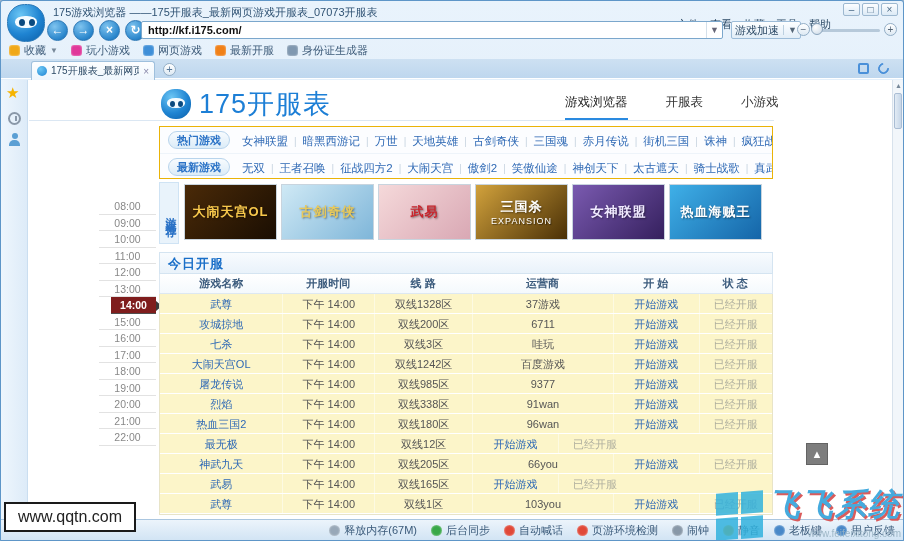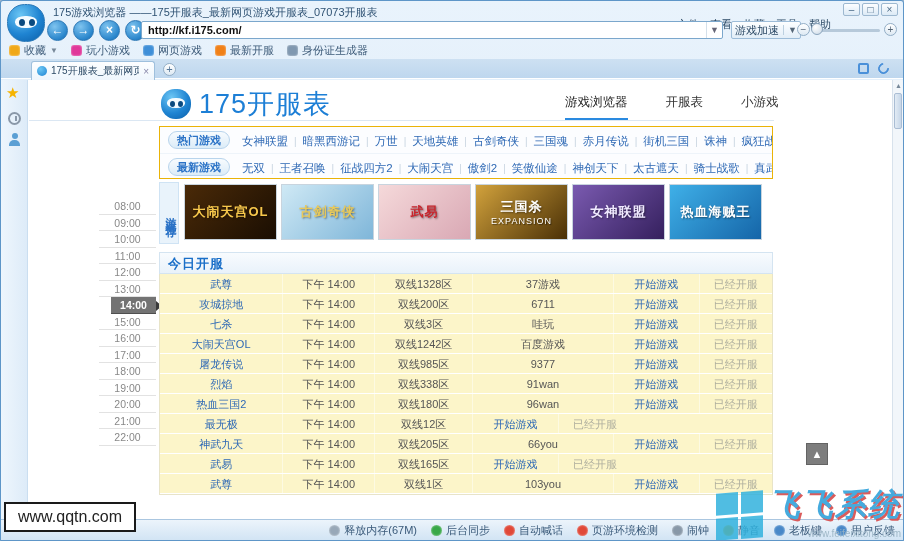--- a/index.html
+++ b/index.html
@@ -97,21 +97,21 @@
     font-size:11px;font-weight:bold;writing-mode:vertical-rl;text-orientation:upright;text-align:center;letter-spacing:3px;padding-top:2px;}
   .banners{flex:1;display:flex;gap:4px;padding:2px 0 0 5px;}
   .banner{position:relative;width:93px;height:56px;border:1px solid #c8d4de;display:flex;flex-direction:column;
     align-items:center;justify-content:center;overflow:hidden;}
   .banner-name{font-size:13px;font-weight:bold;text-shadow:1px 1px 2px rgba(0,0,0,.45);letter-spacing:1px;}
   .banner-sub{font-size:9px;color:#fff;letter-spacing:1px;text-shadow:1px 1px 1px rgba(0,0,0,.5);}
   
   .timeline{position:absolute;left:70px;top:118px;width:57px;}
   .time-item{position:relative;height:16.5px;line-height:16.5px;text-align:center;font-size:10.5px;color:#888;
     border-bottom:1px solid #e2e2e2;}
-  .time-item.active{background:#737373;color:#fff;font-weight:bold;border-bottom-color:#4f4f4f;margin-left:12px;}
+  .time-item.active{background:#7f1d1d;color:#fff;font-weight:bold;border-bottom-color:#4f4f4f;margin-left:12px;}
   .time-item.active::after{content:"";position:absolute;right:-6px;top:4px;border-top:5px solid transparent;
     border-bottom:5px solid transparent;border-left:6px solid #3a3a3a;}
   
   .servertable{position:absolute;left:130px;top:172px;width:614px;}
   .table-title{height:22px;line-height:22px;background:linear-gradient(#f8fbfe,#e9f2fa);border:1px solid #d4e4f1;
     color:#1a6fc8;font-size:13px;font-weight:bold;padding-left:8px;letter-spacing:1px;}
   .thead{display:flex;height:20px;background:linear-gradient(#ffffff,#f4f9fd);border:1px solid #dde8f2;border-top:none;}
   .thead .cell{font-weight:bold;color:#3a5a7c;font-size:11px;line-height:19px;}
   .tbody{border:1px solid #e8e4c8;border-top:none;}
   .trow{display:flex;height:20px;background:#fcf5c9;border-bottom:1px solid #fff;}
@@ -293,20 +293,28 @@
           <div class="time-item">17:00</div>
           <div class="time-item">18:00</div>
           <div class="time-item">19:00</div>
           <div class="time-item">20:00</div>
           <div class="time-item">21:00</div>
           <div class="time-item">22:00</div>
         </div>
 
       <div class="servertable">
         <div class="table-title">今日开服</div>
+        <div class="thead" id="thead">
+            <div class="cell c0">游戏名称</div>
+            <div class="cell c1">开服时间</div>
+            <div class="cell c2">线 路</div>
+            <div class="cell c3">运营商</div>
+            <div class="cell c4">开 始</div>
+            <div class="cell c5">状 态</div>
+          </div>
         <div class="tbody" id="tbody">
             <div class="trow">
               <div class="cell c0 k-name">武尊</div>
               <div class="cell c1 k-time">下午 14:00</div>
               <div class="cell c2 k-line">双线1328区</div>
               <div class="cell c3 k-op">37游戏</div>
               <div class="cell c4 k-start">开始游戏</div>
               <div class="cell c5 k-status">已经开服</div>
             </div>
             <div class="trow">

